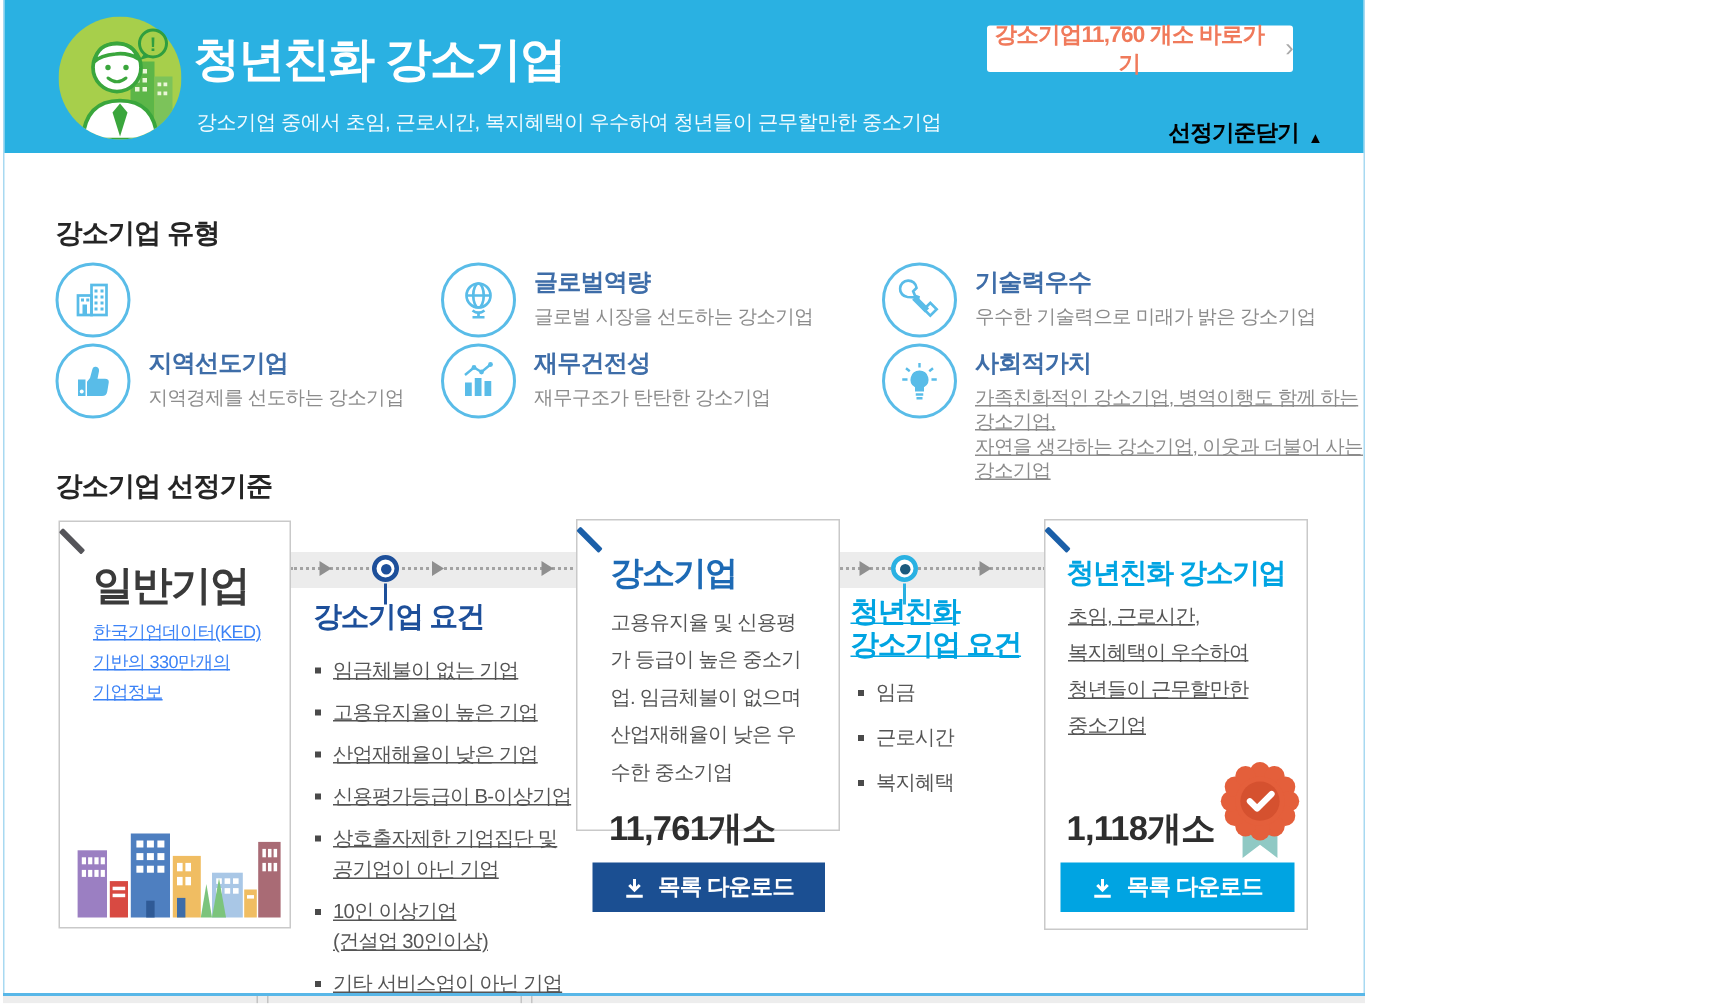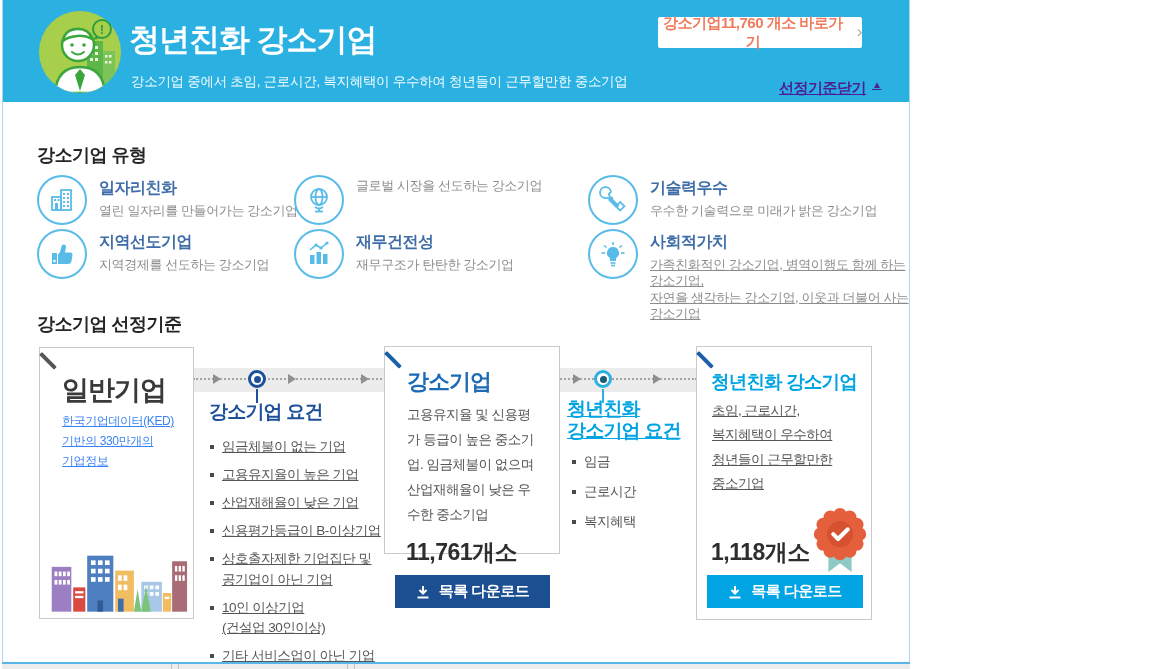--- a/index.html
+++ b/index.html
@@ -13,22 +13,22 @@
 
   
   .banner { position:absolute; left:0; top:0; width:100%; height:102px; background:#2ab1e2; }
   .avatar { position:absolute; left:36px; top:11px; width:82px; height:82px; }
   .page-title { position:absolute; left:126px; top:19px; color:#fff; font-size:31px; font-weight:bold; letter-spacing:-1px; }
   .page-subtitle { position:absolute; left:128px; top:73px; color:#f2fbff; font-size:13.5px; letter-spacing:-0.3px; }
   .cta { position:absolute; left:655px; top:17px; width:204px; height:31px; background:#fff; border:none;
          display:flex; align-items:center; justify-content:center; cursor:pointer;
          color:#f07a5b; font-size:15px; font-weight:bold; letter-spacing:-0.5px; border-radius:2px; }
   .cta .chev { color:#a9a9a9; font-weight:normal; font-size:17px; margin-left:9px; margin-top:-2px; }
-  .close-link { position:absolute; left:776px; top:79px; color:#4c1d95; font-size:15px; font-weight:bold;
-                letter-spacing:-0.5px; cursor:pointer; display:flex; align-items:flex-start;text-decoration:underline; }
+  .close-link { position:absolute; left:776px; top:79px; color:#000000; font-size:15px; font-weight:bold;
+                letter-spacing:-0.5px; cursor:pointer; display:flex; align-items:flex-end; }
   .close-link .up { font-size:10px; margin-left:6px; }
 
   
   .sec-title { position:absolute; color:#252525; font-size:18px; font-weight:bold; letter-spacing:-0.5px;margin-top:11px; }
   .ticon { position:absolute; width:50px; height:50px; border:2px solid #59bce8; border-radius:50%;
            display:flex; align-items:center; justify-content:center; background:#fff; }
   .ttext { position:absolute; }
   .ttitle { color:#3e6da8; font-size:16px; font-weight:bold; letter-spacing:-0.5px; margin-bottom:4px; }
   .tdesc { color:#8c8c8c; font-size:13px; letter-spacing:-0.4px; line-height:1.25; }
   .preline { white-space:pre-line;text-decoration:underline; }
@@ -145,36 +145,33 @@
             <rect x="19" y="11" width="2" height="2"></rect>
           <rect x="15" y="15" width="2" height="2"></rect>
             <rect x="19" y="15" width="2" height="2"></rect>
           <rect x="15" y="19" width="2" height="2"></rect>
             <rect x="19" y="19" width="2" height="2"></rect>
           <rect x="6" y="13" width="2" height="2"></rect>
             <rect x="9.5" y="13" width="2" height="2"></rect>
         </g>
       </svg>
     </div>
-    <div class="ttext" style="left:96px; top:178px;">
-      <div class="ttitle">일자리친화</div>
-      <div class="tdesc">열린 일자리를 만들어가는 강소기업</div>
-    </div>
 
     <div class="ticon" style="left:291px; top:175px;">
       <svg width="28" height="28" viewBox="0 0 28 28" fill="none" stroke="#59bce8" stroke-width="1.8">
         <circle cx="14" cy="11" r="8"></circle>
         <ellipse cx="14" cy="11" rx="3.5" ry="8"></ellipse>
         <line x1="6" y1="11" x2="22" y2="11"></line>
         <path d="M10 21 q4 3 8 0"></path>
         <line x1="14" y1="22" x2="14" y2="25"></line>
         <line x1="10" y1="25.5" x2="18" y2="25.5"></line>
       </svg>
     </div>
     <div class="ttext" style="left:353px; top:178px;">
+      <div class="ttitle">글로벌역량</div>
       <div class="tdesc">글로벌 시장을 선도하는 강소기업</div>
     </div>
 
     <div class="ticon" style="left:585px; top:175px;">
       <svg width="28" height="28" viewBox="0 0 28 28" fill="none" stroke="#59bce8" stroke-width="1.8">
         <path d="M6 12 a5.5 5.5 0 1 1 6 -6 l-2.2 2.2 1.2 3 3 1.2 Z"></path>
         <path d="M10.5 12.5 l8.5 8.5" stroke-width="4"></path>
         <rect x="18.2" y="17.2" width="6" height="6" transform="rotate(45 21.2 20.2)"></rect>
       </svg>
     </div>

